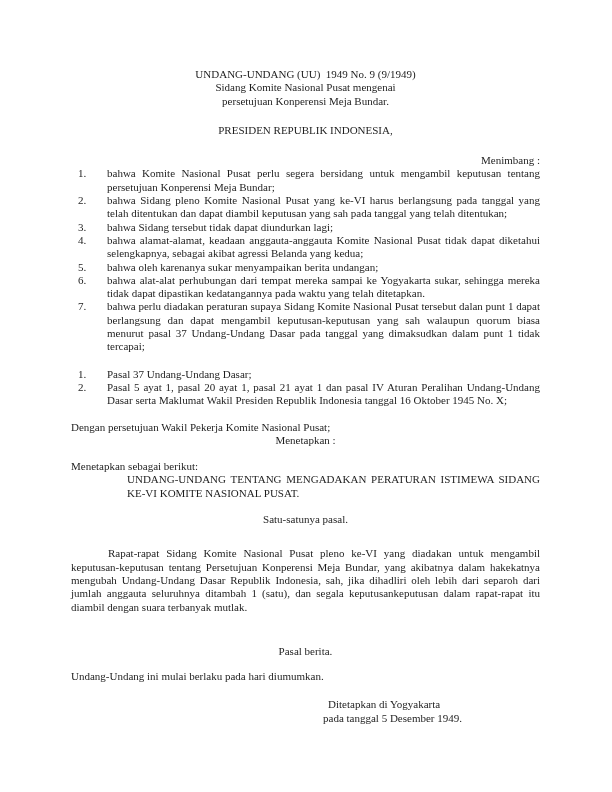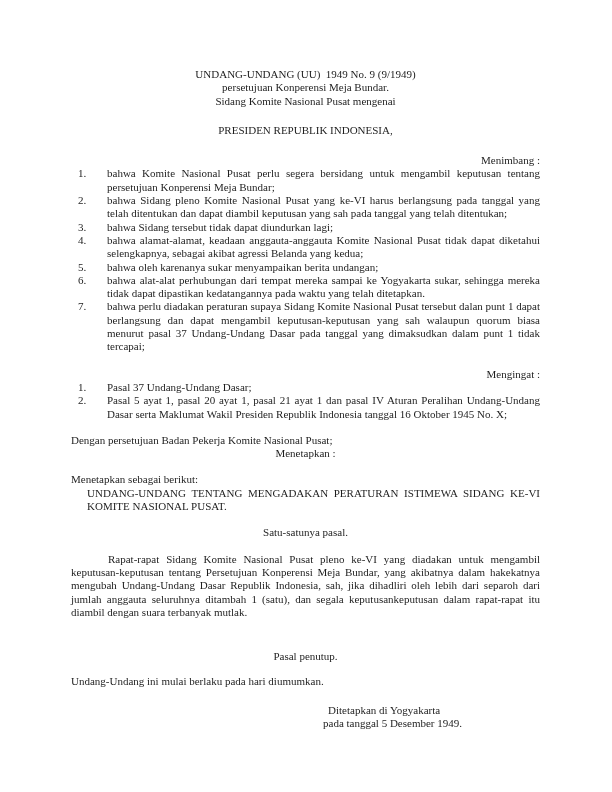--- a/index.html
+++ b/index.html
@@ -30,45 +30,45 @@
     padding-left: 7px;
   }
   .li .txt {
     flex: 1 1 auto;
     text-align: justify;
   }
   .menimbang { margin-bottom: 14px; }
   .mengingat { margin-bottom: 13px; }
   .memutuskan-line { margin-bottom: 13px; }
   .menetapkan-body {
-    margin-left: 16px;
+    margin-left: 56px;
     text-align: justify;
     margin-bottom: 13px;
     font-family: Liberation Serif, serif;
   }
-  .pasal-heading { margin-bottom: 13px; }
+  .pasal-heading { margin-bottom: 21px; }
   .pasal-body {
     text-align: justify;
     text-indent: 37px;
     margin-bottom: 31px;
   }
   .penutup-heading { margin-bottom: 12px; }
   .penutup-body { margin-bottom: 15px; }
   .signature-block { margin-left: 252px; }
   .signature-line1 { padding-left: 5px; }
 </style>
 </head>
 <body>
 
 <div class="page">
 
   <div class="center title-block">
     <div>UNDANG-UNDANG (UU)&nbsp; 1949 No. 9 (9/1949)</div>
+    <div>Sidang Komite Nasional Pusat mengenai</div>
     <div>persetujuan Konperensi Meja Bundar.</div>
-    <div>Sidang Komite Nasional Pusat mengenai</div>
   </div>
 
   <div class="center authority">PRESIDEN REPUBLIK INDONESIA,</div>
 
   <div class="menimbang">
     <div class="section-label">Menimbang :</div>
     <div class="li">
       <span class="num">1.</span>
       <span class="txt">bahwa Komite Nasional Pusat perlu segera bersidang untuk mengambil keputusan tentang persetujuan Konperensi Meja Bundar;</span>
     </div>
@@ -92,41 +92,40 @@
       <span class="num">6.</span>
       <span class="txt">bahwa alat-alat perhubungan dari tempat mereka sampai ke Yogyakarta sukar, sehingga mereka tidak dapat dipastikan kedatangannya pada waktu yang telah ditetapkan.</span>
     </div>
     <div class="li">
       <span class="num">7.</span>
       <span class="txt">bahwa perlu diadakan peraturan supaya Sidang Komite Nasional Pusat tersebut dalan punt 1 dapat berlangsung dan dapat mengambil keputusan-keputusan yang sah walaupun quorum biasa menurut pasal 37 Undang-Undang Dasar pada tanggal yang dimaksudkan dalam punt 1 tidak tercapai;</span>
     </div>
   </div>
 
   <div class="mengingat">
-    <div class="section-label">Mengingat :</div>
     <div class="li">
       <span class="num">1.</span>
       <span class="txt">Pasal 37 Undang-Undang Dasar;</span>
     </div>
     <div class="li">
       <span class="num">2.</span>
       <span class="txt">Pasal 5 ayat 1, pasal 20 ayat 1, pasal 21 ayat 1 dan pasal IV Aturan Peralihan Undang-Undang Dasar serta Maklumat Wakil Presiden Republik Indonesia tanggal 16 Oktober 1945 No. X;</span>
     </div>
   </div>
 
-  <div>Dengan persetujuan Badan Pekerja Komite Nasional Pusat;</div>
+  <div>Dengan persetujuan Wakil Pekerja Komite Nasional Pusat;</div>
   <div class="center memutuskan-line">Menetapkan :</div>
 
   <div>Menetapkan sebagai berikut:</div>
   <div class="menetapkan-body">UNDANG-UNDANG TENTANG MENGADAKAN PERATURAN ISTIMEWA SIDANG KE-VI KOMITE NASIONAL PUSAT.</div>
 
   <div class="center pasal-heading">Satu-satunya pasal.</div>
   <div class="pasal-body">Rapat-rapat Sidang Komite Nasional Pusat pleno ke-VI yang diadakan untuk mengambil keputusan-keputusan tentang Persetujuan Konperensi Meja Bundar, yang akibatnya dalam hakekatnya mengubah Undang-Undang Dasar Republik Indonesia, sah, jika dihadliri oleh lebih dari separoh dari jumlah anggauta seluruhnya ditambah 1 (satu), dan segala keputusankeputusan dalam rapat-rapat itu diambil dengan suara terbanyak mutlak.</div>
 
-  <div class="center penutup-heading">Pasal penutup.</div>
+  <div class="center penutup-heading">Pasal berita.</div>
   <div class="penutup-body">Undang-Undang ini mulai berlaku pada hari diumumkan.</div>
 
   <div class="signature-block">
     <div class="signature-line1">Ditetapkan di Yogyakarta</div>
     <div>pada tanggal 5 Desember 1949.</div>
   </div>
 
 </div>
 
 </body></html>

